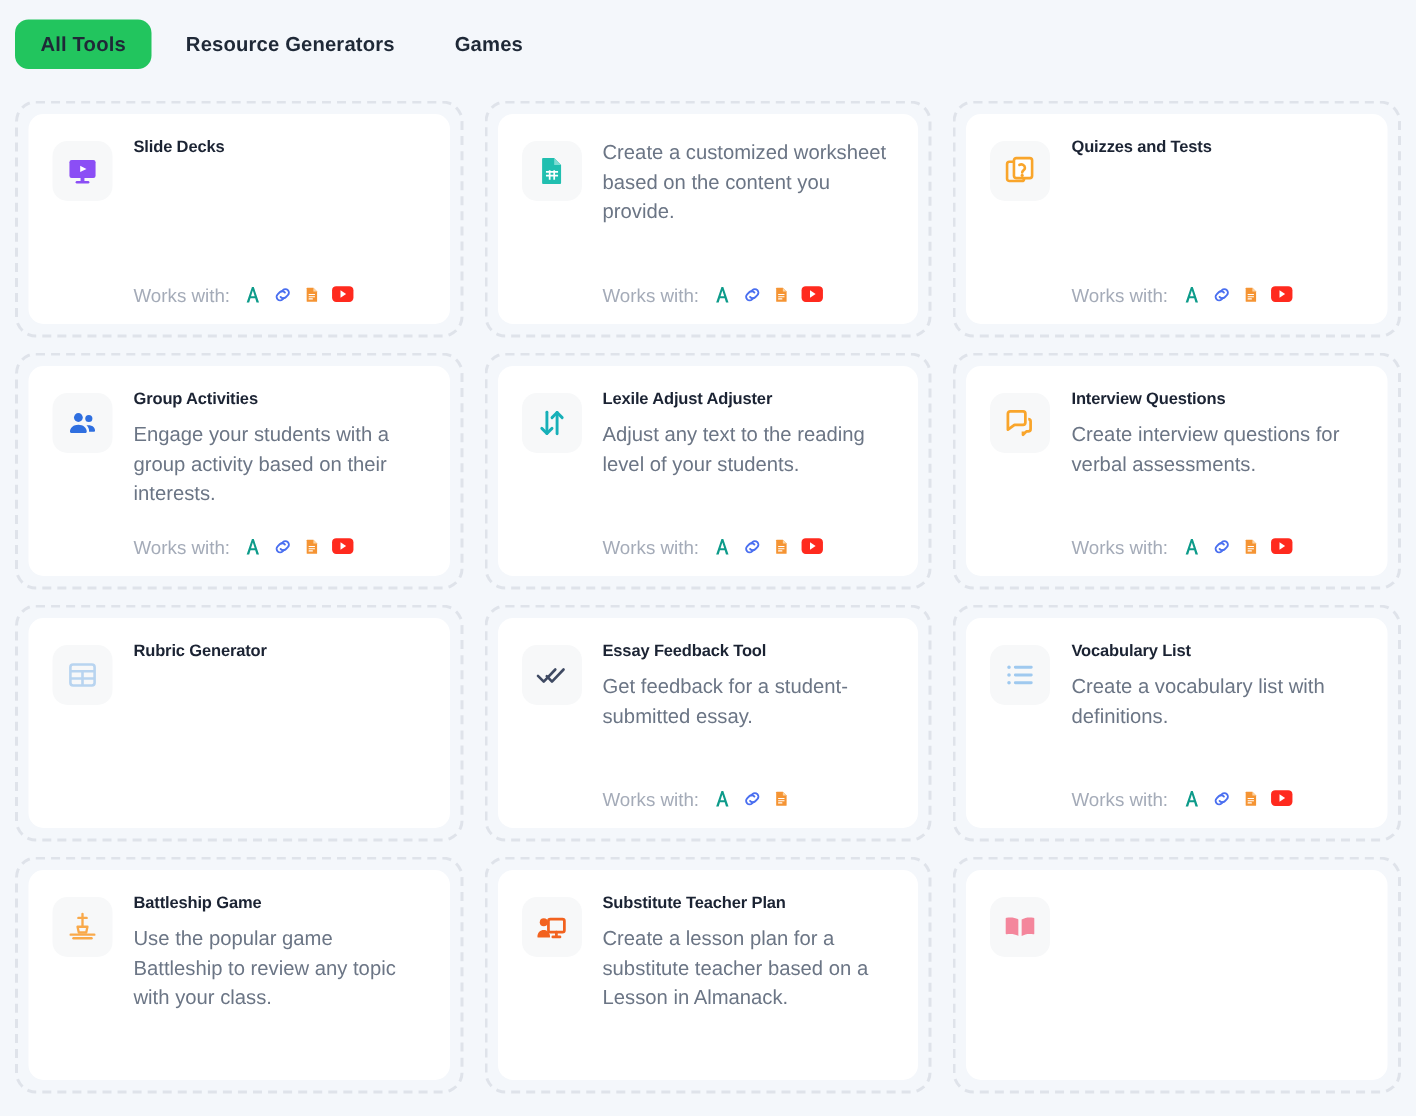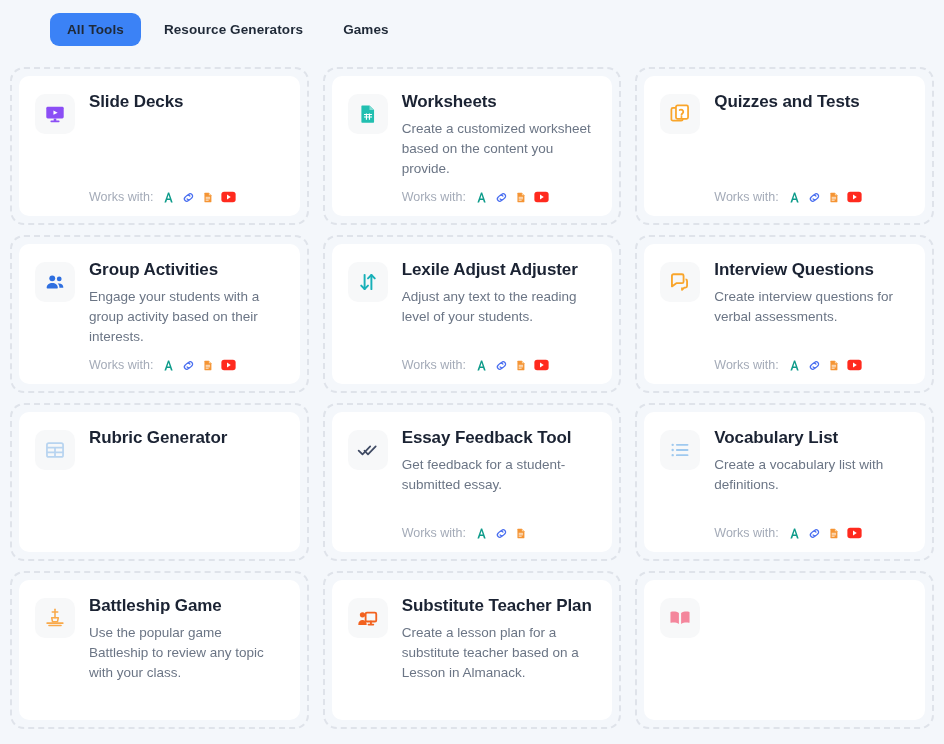--- a/index.html
+++ b/index.html
@@ -23,21 +23,21 @@
     font-size: 13.5px;
     font-weight: 700;
     color: #1f2937;
     padding: 9px 17px;
     border-radius: 9px;
     background: transparent;
     white-space: nowrap;
     letter-spacing: .1px;
     cursor: pointer;
   }
-  .tab.active { background: #3b82f6; margin-left: 40px; }
+  .tab.active { background: #22c55e; }
 
   
   .grid {
     display: grid;
     grid-template-columns: repeat(3, 1fr);
     gap: 10px 14px;
     padding: 9px 10px 0 10px;
   }
   .slot {
     border: 2px dashed #dfe3ea;
@@ -68,36 +68,35 @@
   }
   .iconbox svg { display: block; }
 
   .body {
     flex: 1;
     display: flex;
     flex-direction: column;
     min-width: 0;
   }
   .card-title {
-    font-size: 17px;
+    font-size: 11px;
     font-weight: 700;
     color: #1b2333;
     line-height: 1.2;
     margin-bottom: 7px;
     letter-spacing: -.1px;
   }
   .card-desc {
     font-size: 13.5px;
     color: #6b7585;
     line-height: 1.45;
   }
   .works {
     margin-top: auto;
     display: flex;
-    align-items: center;
     gap: 7px;
     padding-top: 8px;
   }
   .works-label {
     font-size: 12.5px;
     color: #a4abb8;
     margin-right: 2px;
   }
   .works svg { display: block; }
 </style>
@@ -159,21 +158,20 @@
         <div class="iconbox">
           <svg width="22" height="22" viewBox="0 0 24 24" fill="none">
             <path d="M5.5 2.6h8.1l5 5v13.2a.7.7 0 01-.7.7H5.5a.7.7 0 01-.7-.7V3.3a.7.7 0 01.7-.7z" fill="#21bfb0"></path>
             <path d="M13.6 2.6l5 5h-5z" fill="#7fdcd3"></path>
             <g stroke="#fff" stroke-width="1.25">
               <path d="M7.6 12.6h8.8M7.6 15.3h8.8M10.3 11.4v7M13.6 11.4v7"></path>
             </g>
           </svg>
         </div>
         <div class="body">
-          <div class="card-title">Worksheets</div>
           <div class="card-desc">Create a customized worksheet based on the content you provide.</div>
           <div class="works">
             <span class="works-label">Works with:</span>
             <span>
               <svg width="13" height="13" viewBox="0 0 24 24" fill="#0d9b8a">
                 <path d="M11 2.6h2.3l6.4 18.8h-3.1l-1.6-5H9.2l-1.6 5H4.5L11 2.6zm1.1 4.1l-2.2 7h4.5l-2.3-7z"></path>
               </svg>
             </span>
             <span>
               <svg width="13" height="13" viewBox="0 0 24 24" fill="none" stroke="#4a6ff0" stroke-width="2.3" stroke-linecap="round">

